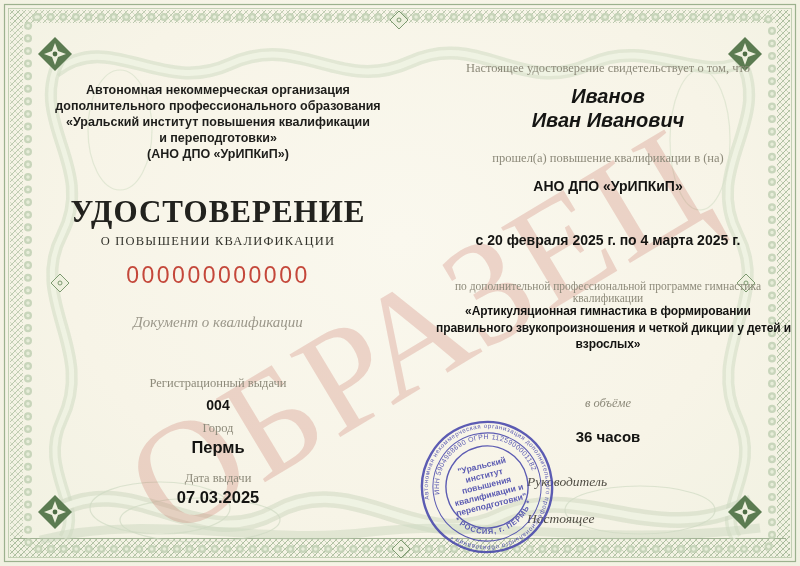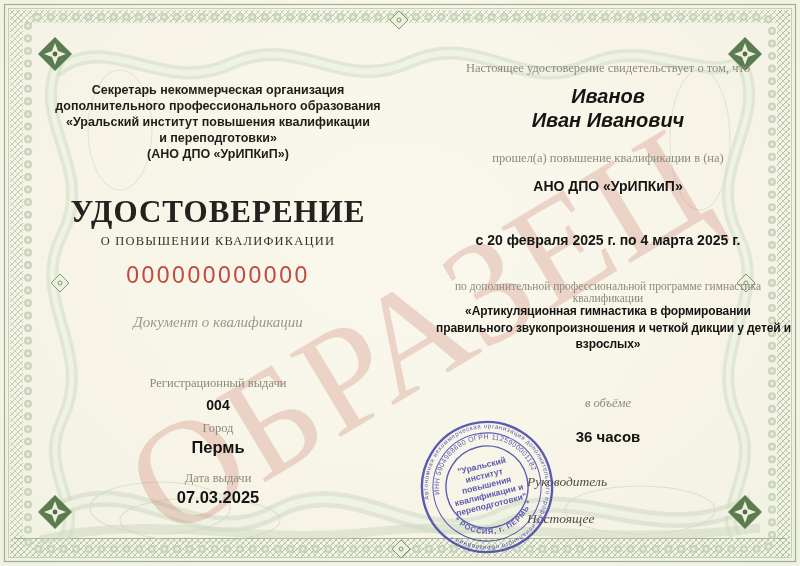--- a/index.html
+++ b/index.html
@@ -98,21 +98,21 @@
     <use href="#mdia" x="401" y="549"></use>
     <use href="#mdia" x="60" y="283"></use>
     <use href="#mdia" x="746" y="283"></use>
   </svg>
 
   <div class="watermark">ОБРАЗЕЦ</div>
 
   <div class="content">
 
     <div class="abs col-l org" style="top:82px;">
-      <div>Секретарь некоммерческая организация</div>
+      <div>Автономная некоммерческая организация</div>
       <div>дополнительного профессионального образования</div>
       <div>«Уральский институт повышения квалификации</div>
       <div>и переподготовки»</div>
       <div>(АНО ДПО «УрИПКиП»)</div>
     </div>
 
     <div class="abs col-l doc-title" style="top:194px;">УДОСТОВЕРЕНИЕ</div>
     <div class="abs col-l doc-sub" style="top:234px;">О ПОВЫШЕНИИ КВАЛИФИКАЦИИ</div>
     <div class="abs col-l serial" style="top:262px;">000000000000</div>
     <div class="abs col-l script-label" style="top:314px;">Документ о квалификации</div>

